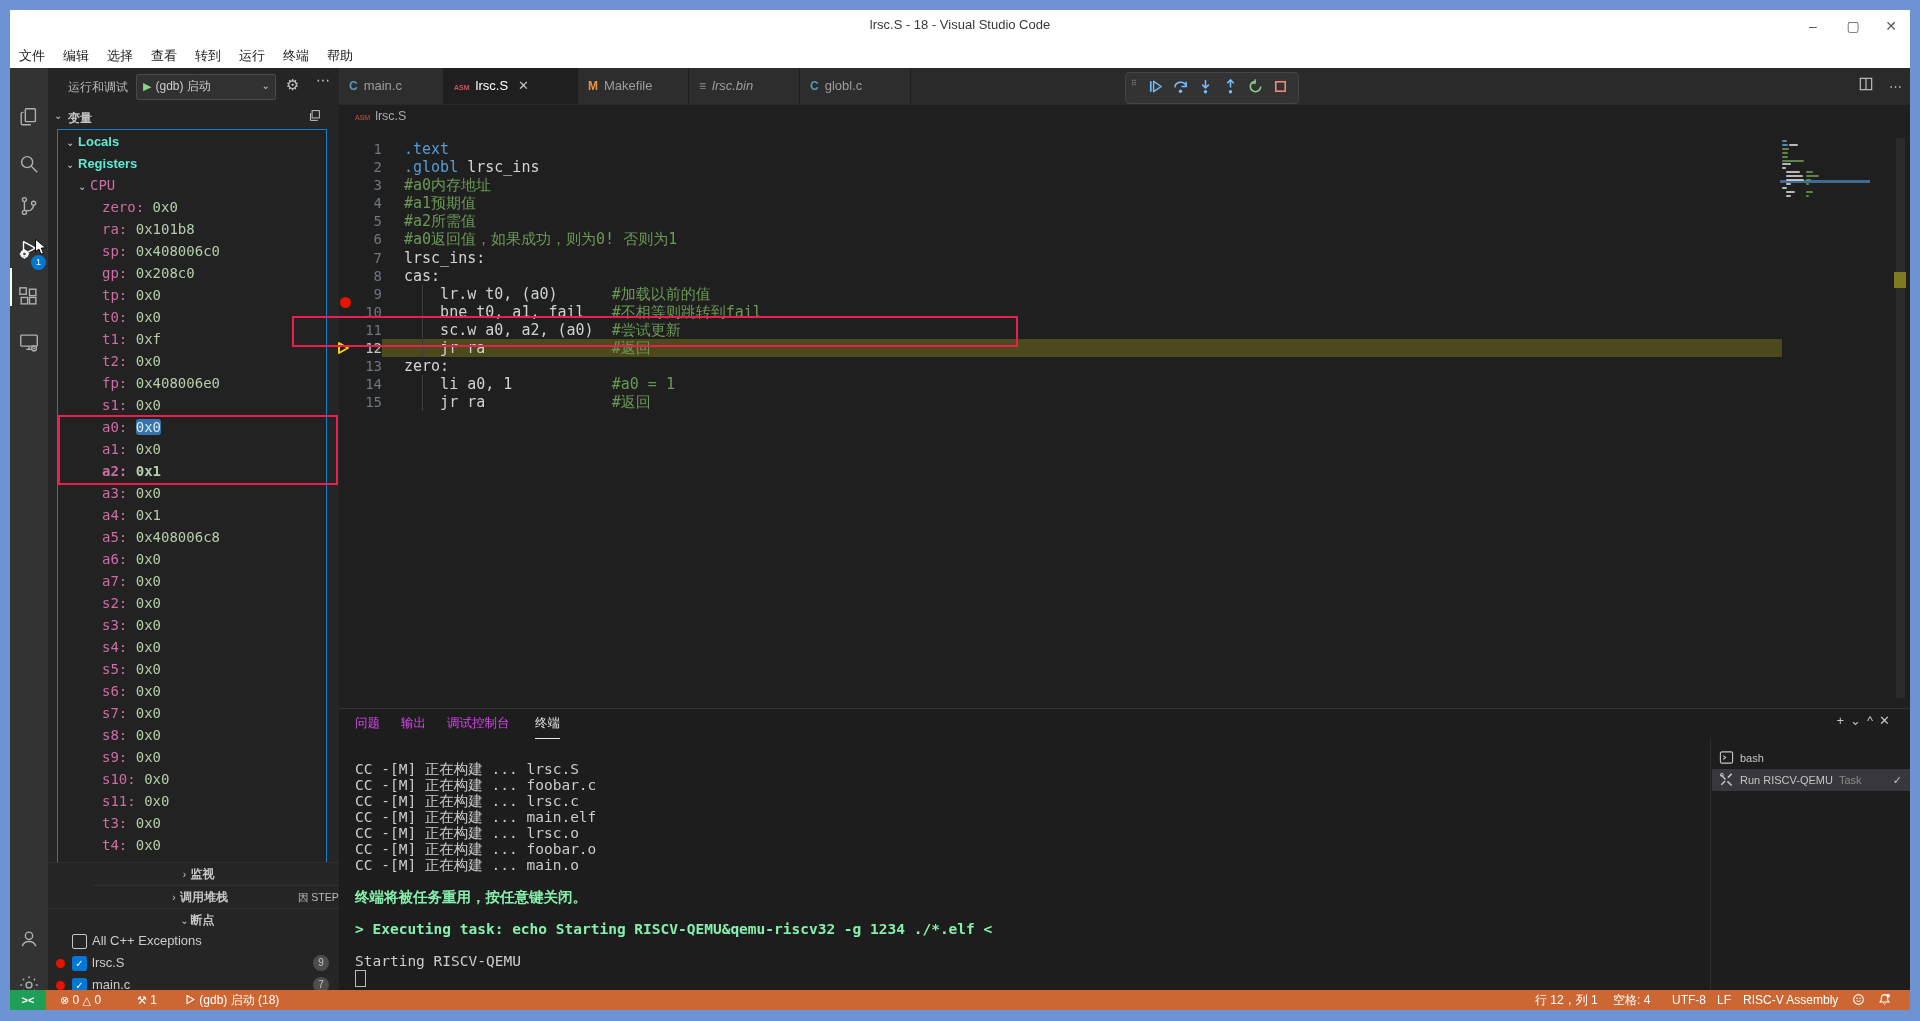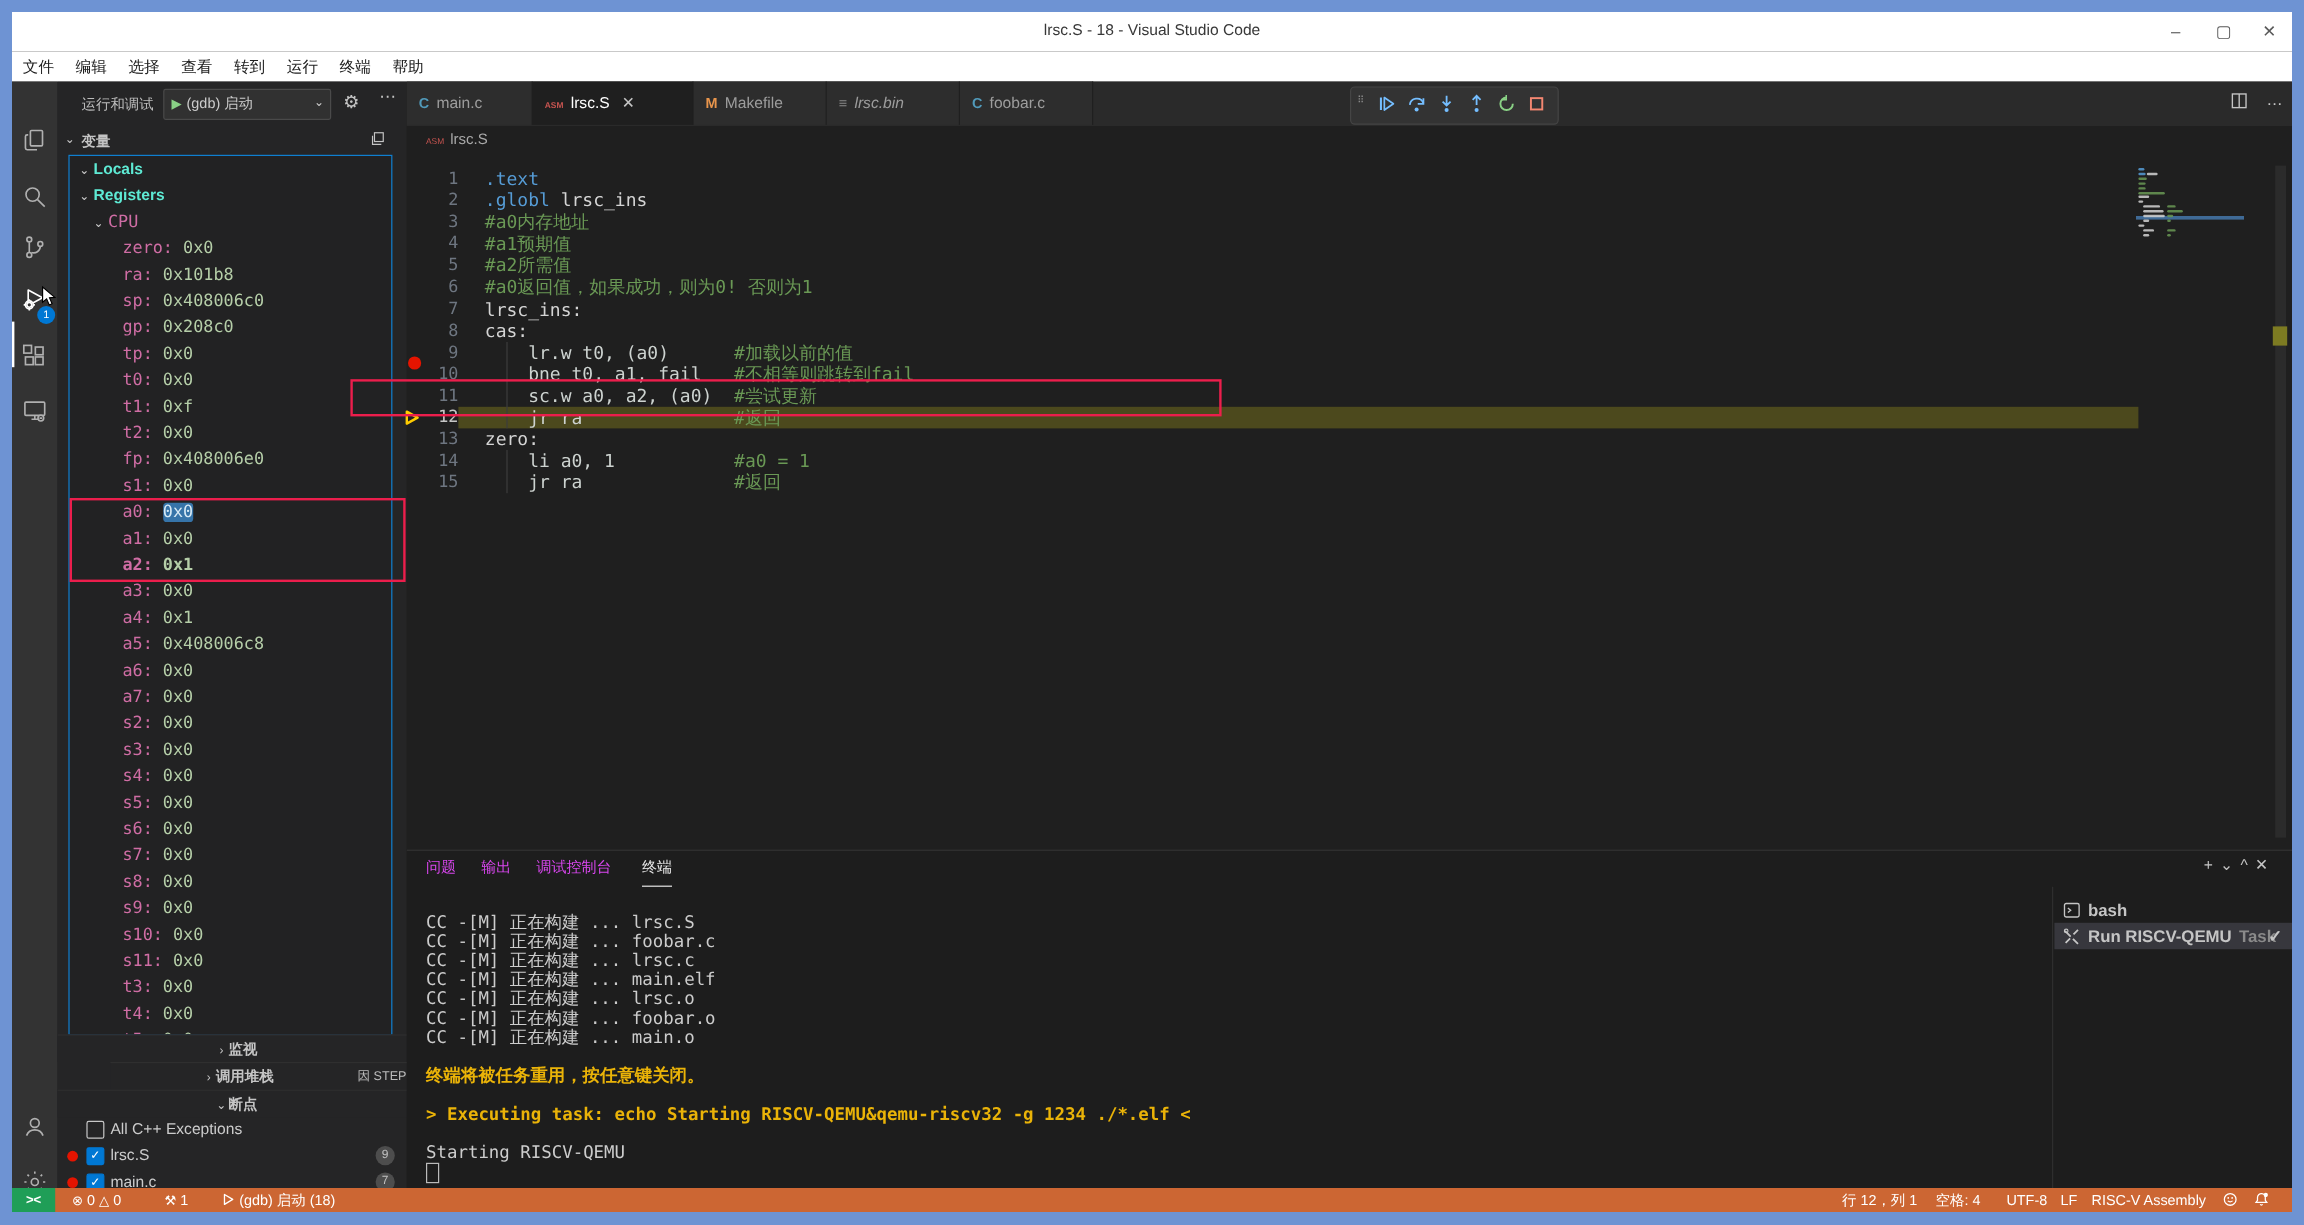--- a/index.html
+++ b/index.html
@@ -92,24 +92,24 @@
   .anno{border:2px solid #ec1e4c;z-index:50;pointer-events:none;}
   #anno-regs{left:48px;top:405px;width:276px;height:66px;}
   #anno-l11{left:282px;top:306px;width:722px;height:27px;}
   
   #panel{left:329px;top:698px;width:1571px;height:282px;background:#1d1d1d;border-top:1px solid #333333;}
   .ptab{position:absolute;top:0;height:29px;line-height:29px;font-size:12.5px;color:#d946ef;}
   .ptab.active{color:#e7e7e7;border-bottom:1px solid #e7e7e7;}
   #panel-actions{position:absolute;right:14px;top:4px;color:#c5c5c5;font-size:13px;letter-spacing:6px;}
   #terminal{position:absolute;left:16px;top:52px;width:1330px;font-family:"DejaVu Sans Mono",monospace;font-size:14.5px;color:#cccccc;}
   .tline{height:16px;line-height:16px;white-space:pre;}
-  .tline.b{font-weight:bold;color:#eab308;}
+  .tline.b{font-weight:bold;color:#86efac;}
   #cursor{display:inline-block;width:9px;height:15px;border:1px solid #bbbbbb;vertical-align:middle;}
   #term-list{position:absolute;left:1373px;top:38px;width:198px;}
-  .titem{position:relative;height:22px;line-height:22px;font-size:14px;color:#c5c5c5;padding-left:28px;font-weight:bold;}
+  .titem{position:relative;height:22px;line-height:22px;font-size:11px;color:#c5c5c5;padding-left:28px;}
   .titem.sel{background:#37373d;}
   .titem .ticn{position:absolute;left:7px;top:3px;}
   .titem .meta{color:#8a8a8a;margin-left:6px;}
   .titem .chk{position:absolute;right:8px;top:0;color:#c5c5c5;}
   #term-split{position:absolute;left:1371px;top:30px;width:1px;height:252px;background:#2e2e2e;}
   
   #statusbar{left:0;top:980px;width:1900px;height:20px;background:#cc6633;color:#ffffff;font-size:12px;line-height:20px;}
   #remote{position:absolute;left:0;top:0;width:36px;height:20px;background:#1f9e57;text-align:center;font-weight:bold;font-size:11px;}
   .sitem{position:absolute;top:0;white-space:nowrap;}
   .sico{font-family:"DejaVu Sans",sans-serif;font-size:11px;}
@@ -259,21 +259,21 @@
       <span><svg width="14" height="14" viewBox="0 0 16 16">
               <rect x="1.5" y="1.5" width="13" height="13" fill="none" stroke="#c5c5c5" stroke-width="1.3"></rect>
               <line x1="8" y1="1.5" x2="8" y2="14.5" stroke="#c5c5c5" stroke-width="1.3"></line>
             </svg></span>
       <span style="margin-left:12px;">⋯</span>
     </div>
   <div class="tab" style="left: 0px; width: 104px;"><span class="ticon ico-c">C</span><span>main.c</span></div>
         <div class="tab active" style="left: 105px; width: 133px;"><span class="ticon ico-asm">ASM</span><span>lrsc.S</span><span class="close">✕</span></div>
         <div class="tab" style="left: 239px; width: 110px;"><span class="ticon ico-m">M</span><span>Makefile</span></div>
         <div class="tab" style="left: 350px; width: 110px;"><span class="ticon ico-bin">≡</span><span style="font-style: italic;">lrsc.bin</span></div>
-        <div class="tab" style="left: 461px; width: 110px;"><span class="ticon ico-c">C</span><span>foobar.c</span></div>
+        <div class="tab" style="left: 461px; width: 110px;"><span class="ticon ico-c">C</span><span>globl.c</span></div>
       </div>
 
   <div id="dbgbar" class="abs">
     <div class="grip">⠿</div>
   <div class="dbtn" style="left: 18px;"><svg width="17" height="17" viewBox="0 0 18 18">
             <line x1="4" y1="3.5" x2="4" y2="14.5" stroke="#75beff" stroke-width="1.8"></line>
             <path d="M7 3.5 L15 9 L7 14.5 Z" fill="none" stroke="#75beff" stroke-width="1.5" stroke-linejoin="round"></path>
           </svg></div>
         <div class="dbtn" style="left: 43px;"><svg width="17" height="17" viewBox="0 0 18 18">
             <path d="M3 10 A6.2 6.2 0 0 1 15 8.5" fill="none" stroke="#75beff" stroke-width="1.6"></path>

